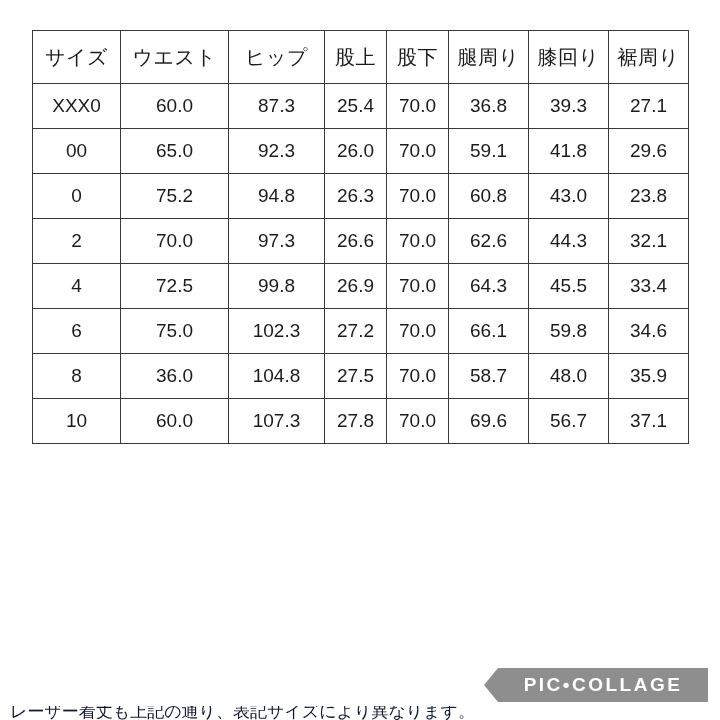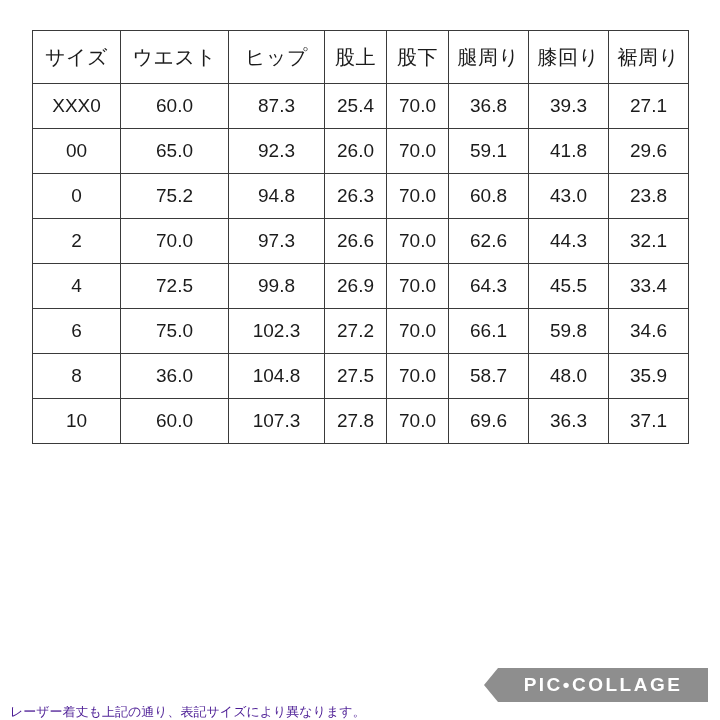--- a/index.html
+++ b/index.html
@@ -101,22 +101,22 @@
   }
 
   
   .bottom-text {
     position: absolute;
     left: 10px;
     top: 706px;
     width: 700px;
     height: 14px;
     overflow: hidden;
-    color: #4c1d95;
-    font-size: 13px;
+    color: #0f172a;
+    font-size: 17px;
     white-space: nowrap;
     line-height: 20px;
   }
   .bottom-text span {
     display: block;
     margin-top: -4px;
   }
 </style>
 </head>
 <body>
@@ -218,21 +218,21 @@
           <td>48.0</td>
           <td>35.9</td>
         </tr>
         <tr>
           <td>10</td>
           <td>60.0</td>
           <td>107.3</td>
           <td>27.8</td>
           <td>70.0</td>
           <td>69.6</td>
-          <td>36.3</td>
+          <td>56.7</td>
           <td>37.1</td>
         </tr>
       </tbody>
     </table>
   </div>
 
   <div class="table-shadow"></div>
 
   <div class="watermark-shape-left"></div>
   <div class="watermark">

